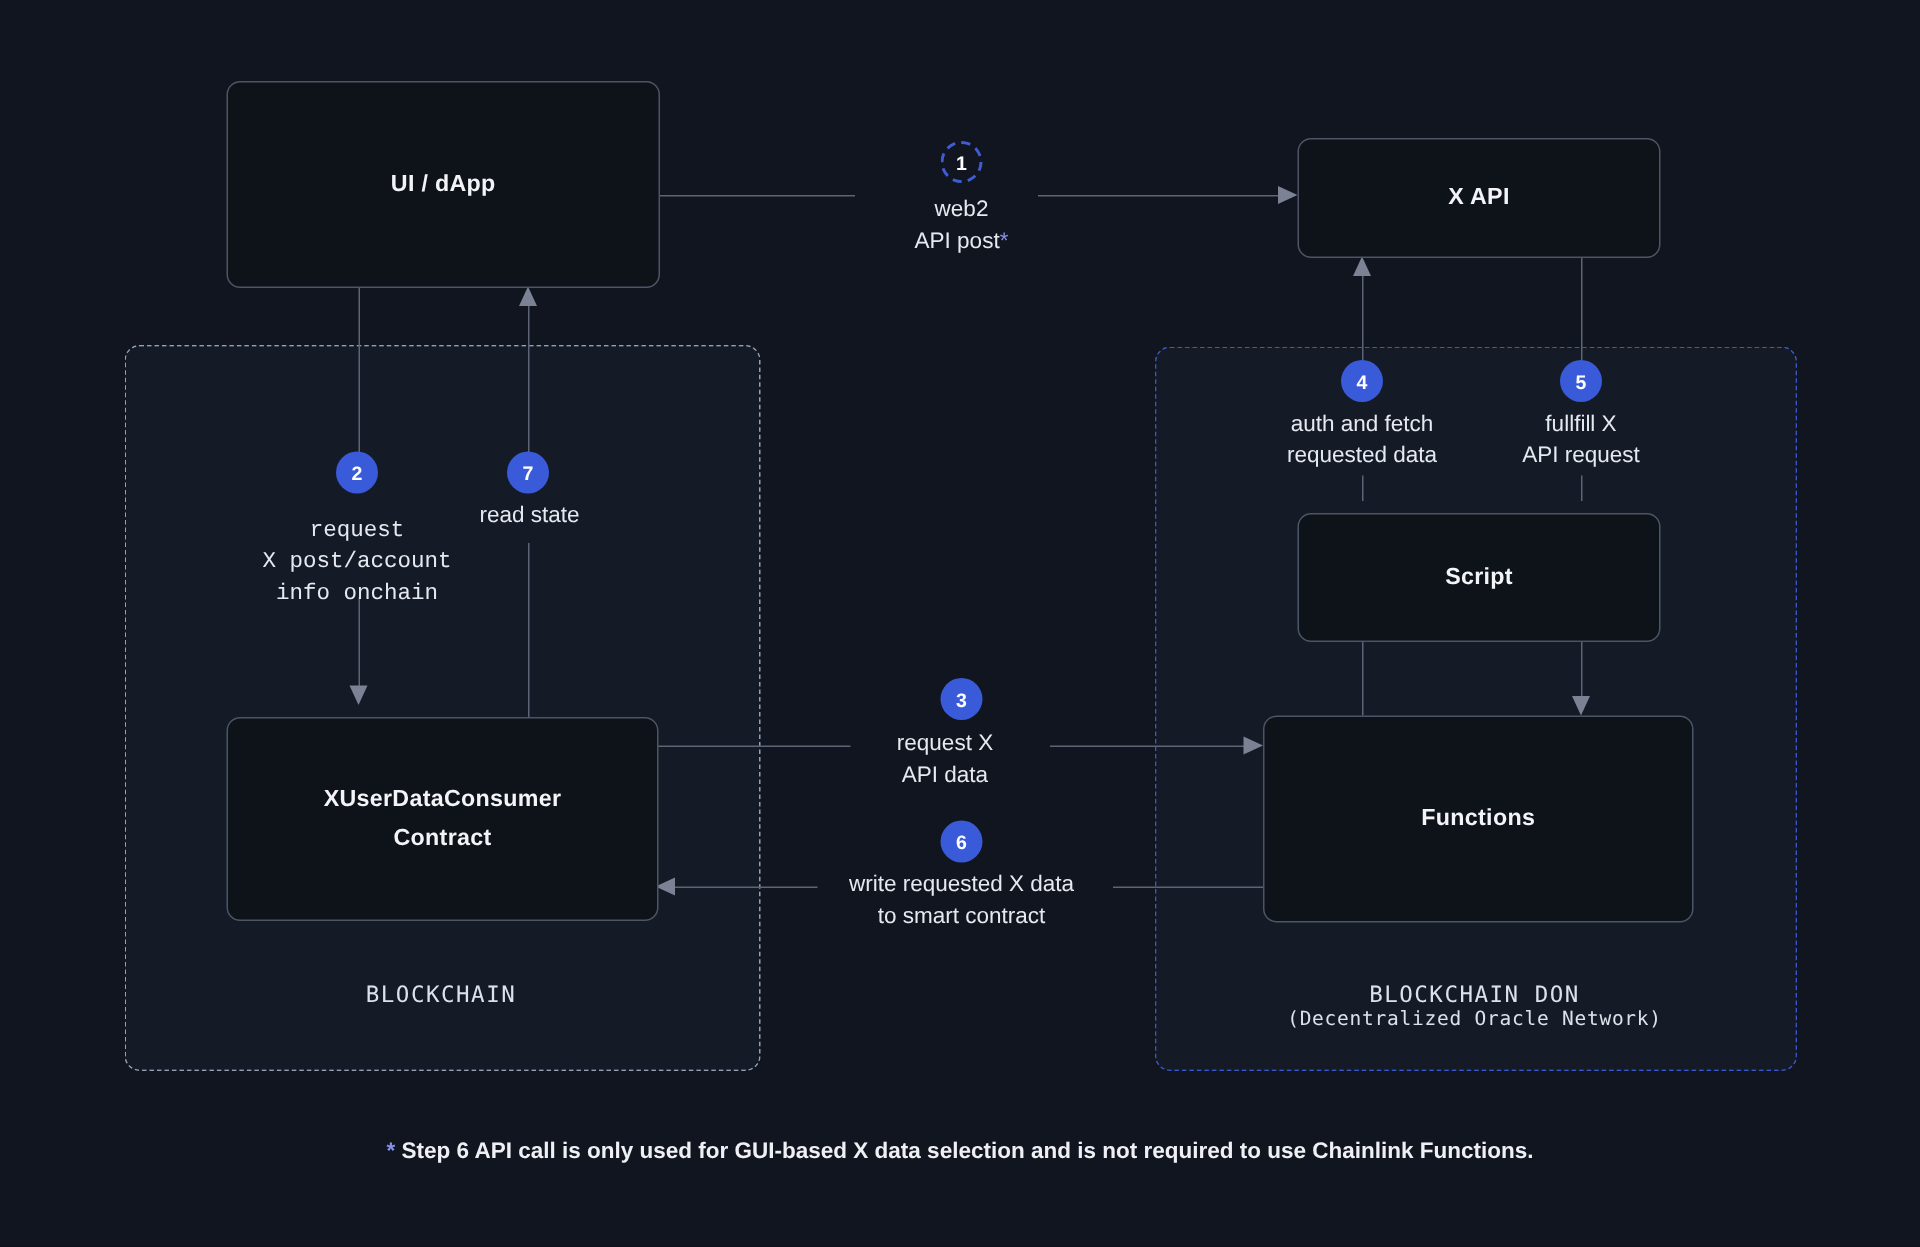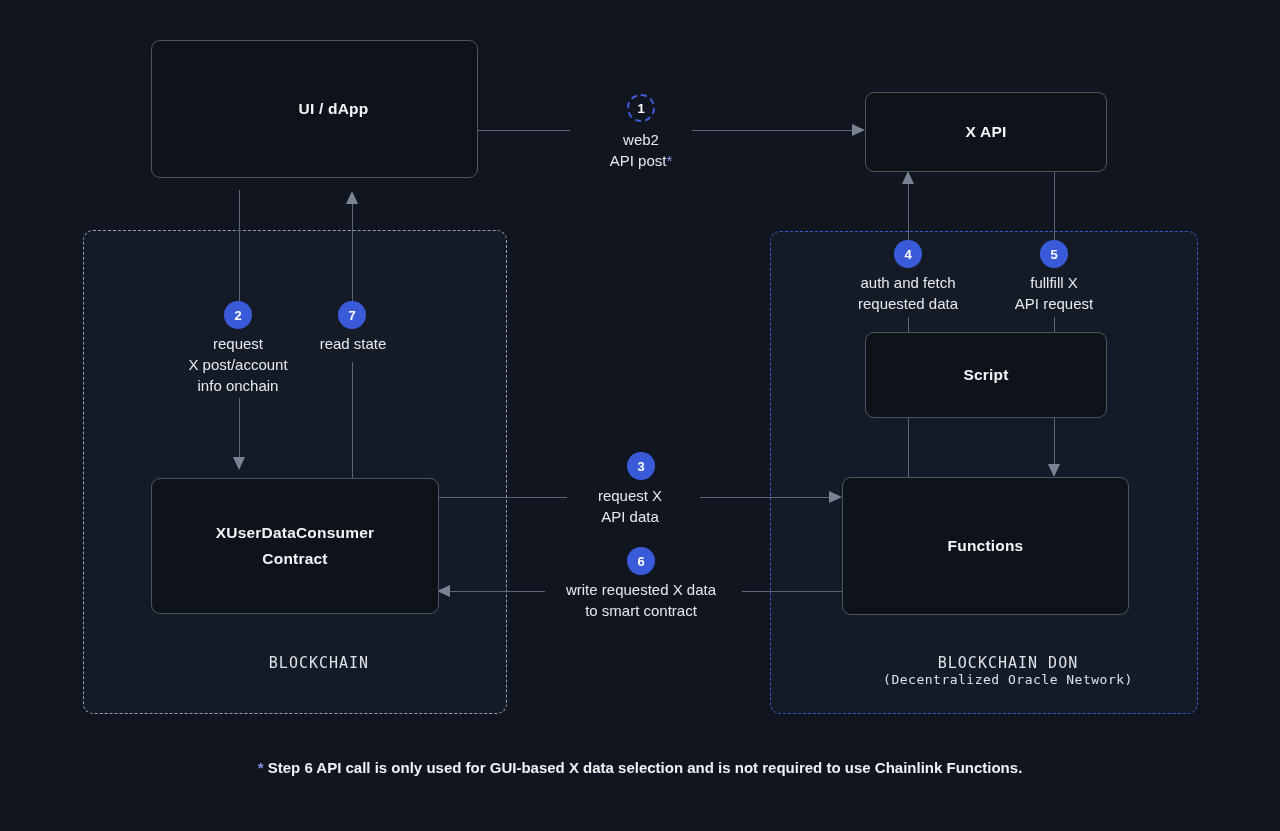--- a/index.html
+++ b/index.html
@@ -38,21 +38,21 @@
   .badge.dashed{background:transparent;border:2px dashed #3f5cd6;}
   
   .step-label{
     position:absolute;transform:translateX(-50%);text-align:center;z-index:5;
     color:#e6e9f0;font-size:15px;line-height:21px;white-space:nowrap;
   }
   .asterisk{color:#8490ea;}
   
   .mono-label{
     position:absolute;transform:translateX(-50%);text-align:center;z-index:5;white-space:nowrap;
-    color:#dde1ea;font-family:"DejaVu Sans Mono","Liberation Mono",monospace;font-size:15px;letter-spacing:1px;margin-left:25px;
+    color:#dde1ea;font-family:"DejaVu Sans Mono","Liberation Mono",monospace;font-size:15px;letter-spacing:1px;
   }
   .mono-sub{font-size:13px;letter-spacing:.5px;}
   
   .footnote{
     position:absolute;left:640px;transform:translateX(-50%);top:759px;white-space:nowrap;
     color:#eef0f5;font-size:15px;font-weight:bold;z-index:5;
   }
 </style>
 </head>
 <body>
@@ -85,31 +85,31 @@
   <div class="arr arr-right" style="left:852px;top:124px;"></div>
 
   <div class="line line-h" style="left:437px;top:497px;width:130px;"></div>
   <div class="line line-h" style="left:700px;top:497px;width:130px;"></div>
   <div class="arr arr-right" style="left:829px;top:491px;"></div>
 
   <div class="arr arr-left" style="left:437px;top:585px;"></div>
   <div class="line line-h" style="left:449px;top:591px;width:96px;"></div>
   <div class="line line-h" style="left:742px;top:591px;width:100px;"></div>
 
-  <div class="node" style="left:151px;top:40px;width:287px;height:136px;padding-left:38px;">
+  <div class="node" style="left:151px;top:54px;width:287px;height:136px;">
     <div class="nline">UI / dApp</div>
   </div>
   <div class="node" style="left:865px;top:92px;width:240px;height:78px;">
     <div class="nline">X API</div>
   </div>
   <div class="node" style="left:151px;top:478px;width:286px;height:134px;">
     <div class="nline">XUserDataConsumer</div>
     <div class="nline">Contract</div>
   </div>
-  <div class="node" style="left:865px;top:332px;width:240px;height:84px;">
+  <div class="node" style="left:865px;top:342px;width:240px;height:84px;">
     <div class="nline">Script</div>
   </div>
   <div class="node" style="left:842px;top:477px;width:285px;height:136px;">
     <div class="nline">Functions</div>
   </div>
 
   <div class="badge dashed" style="left:627px;top:94px;">
     <span>1</span>
   </div>
   <div class="badge" style="left:224px;top:301px;">
@@ -128,21 +128,21 @@
     <span>4</span>
   </div>
   <div class="badge" style="left:1040px;top:240px;">
     <span>5</span>
   </div>
 
   <div class="step-label" style="left:641px;top:129px;">
     <div>web2</div>
     <div><span>API post</span><span class="asterisk">*</span></div>
   </div>
-  <div class="step-label" style="left:238px;top:333px;">
+  <div class="step-label" style="left:238px;top:343px;font-family:Liberation Mono, monospace;">
     <div>request</div>
     <div>X post/account</div>
     <div>info onchain</div>
   </div>
   <div class="step-label" style="left:353px;top:333px;">
     <div>read state</div>
   </div>
   <div class="step-label" style="left:908px;top:272px;">
     <div>auth and fetch</div>
     <div>requested data</div>

